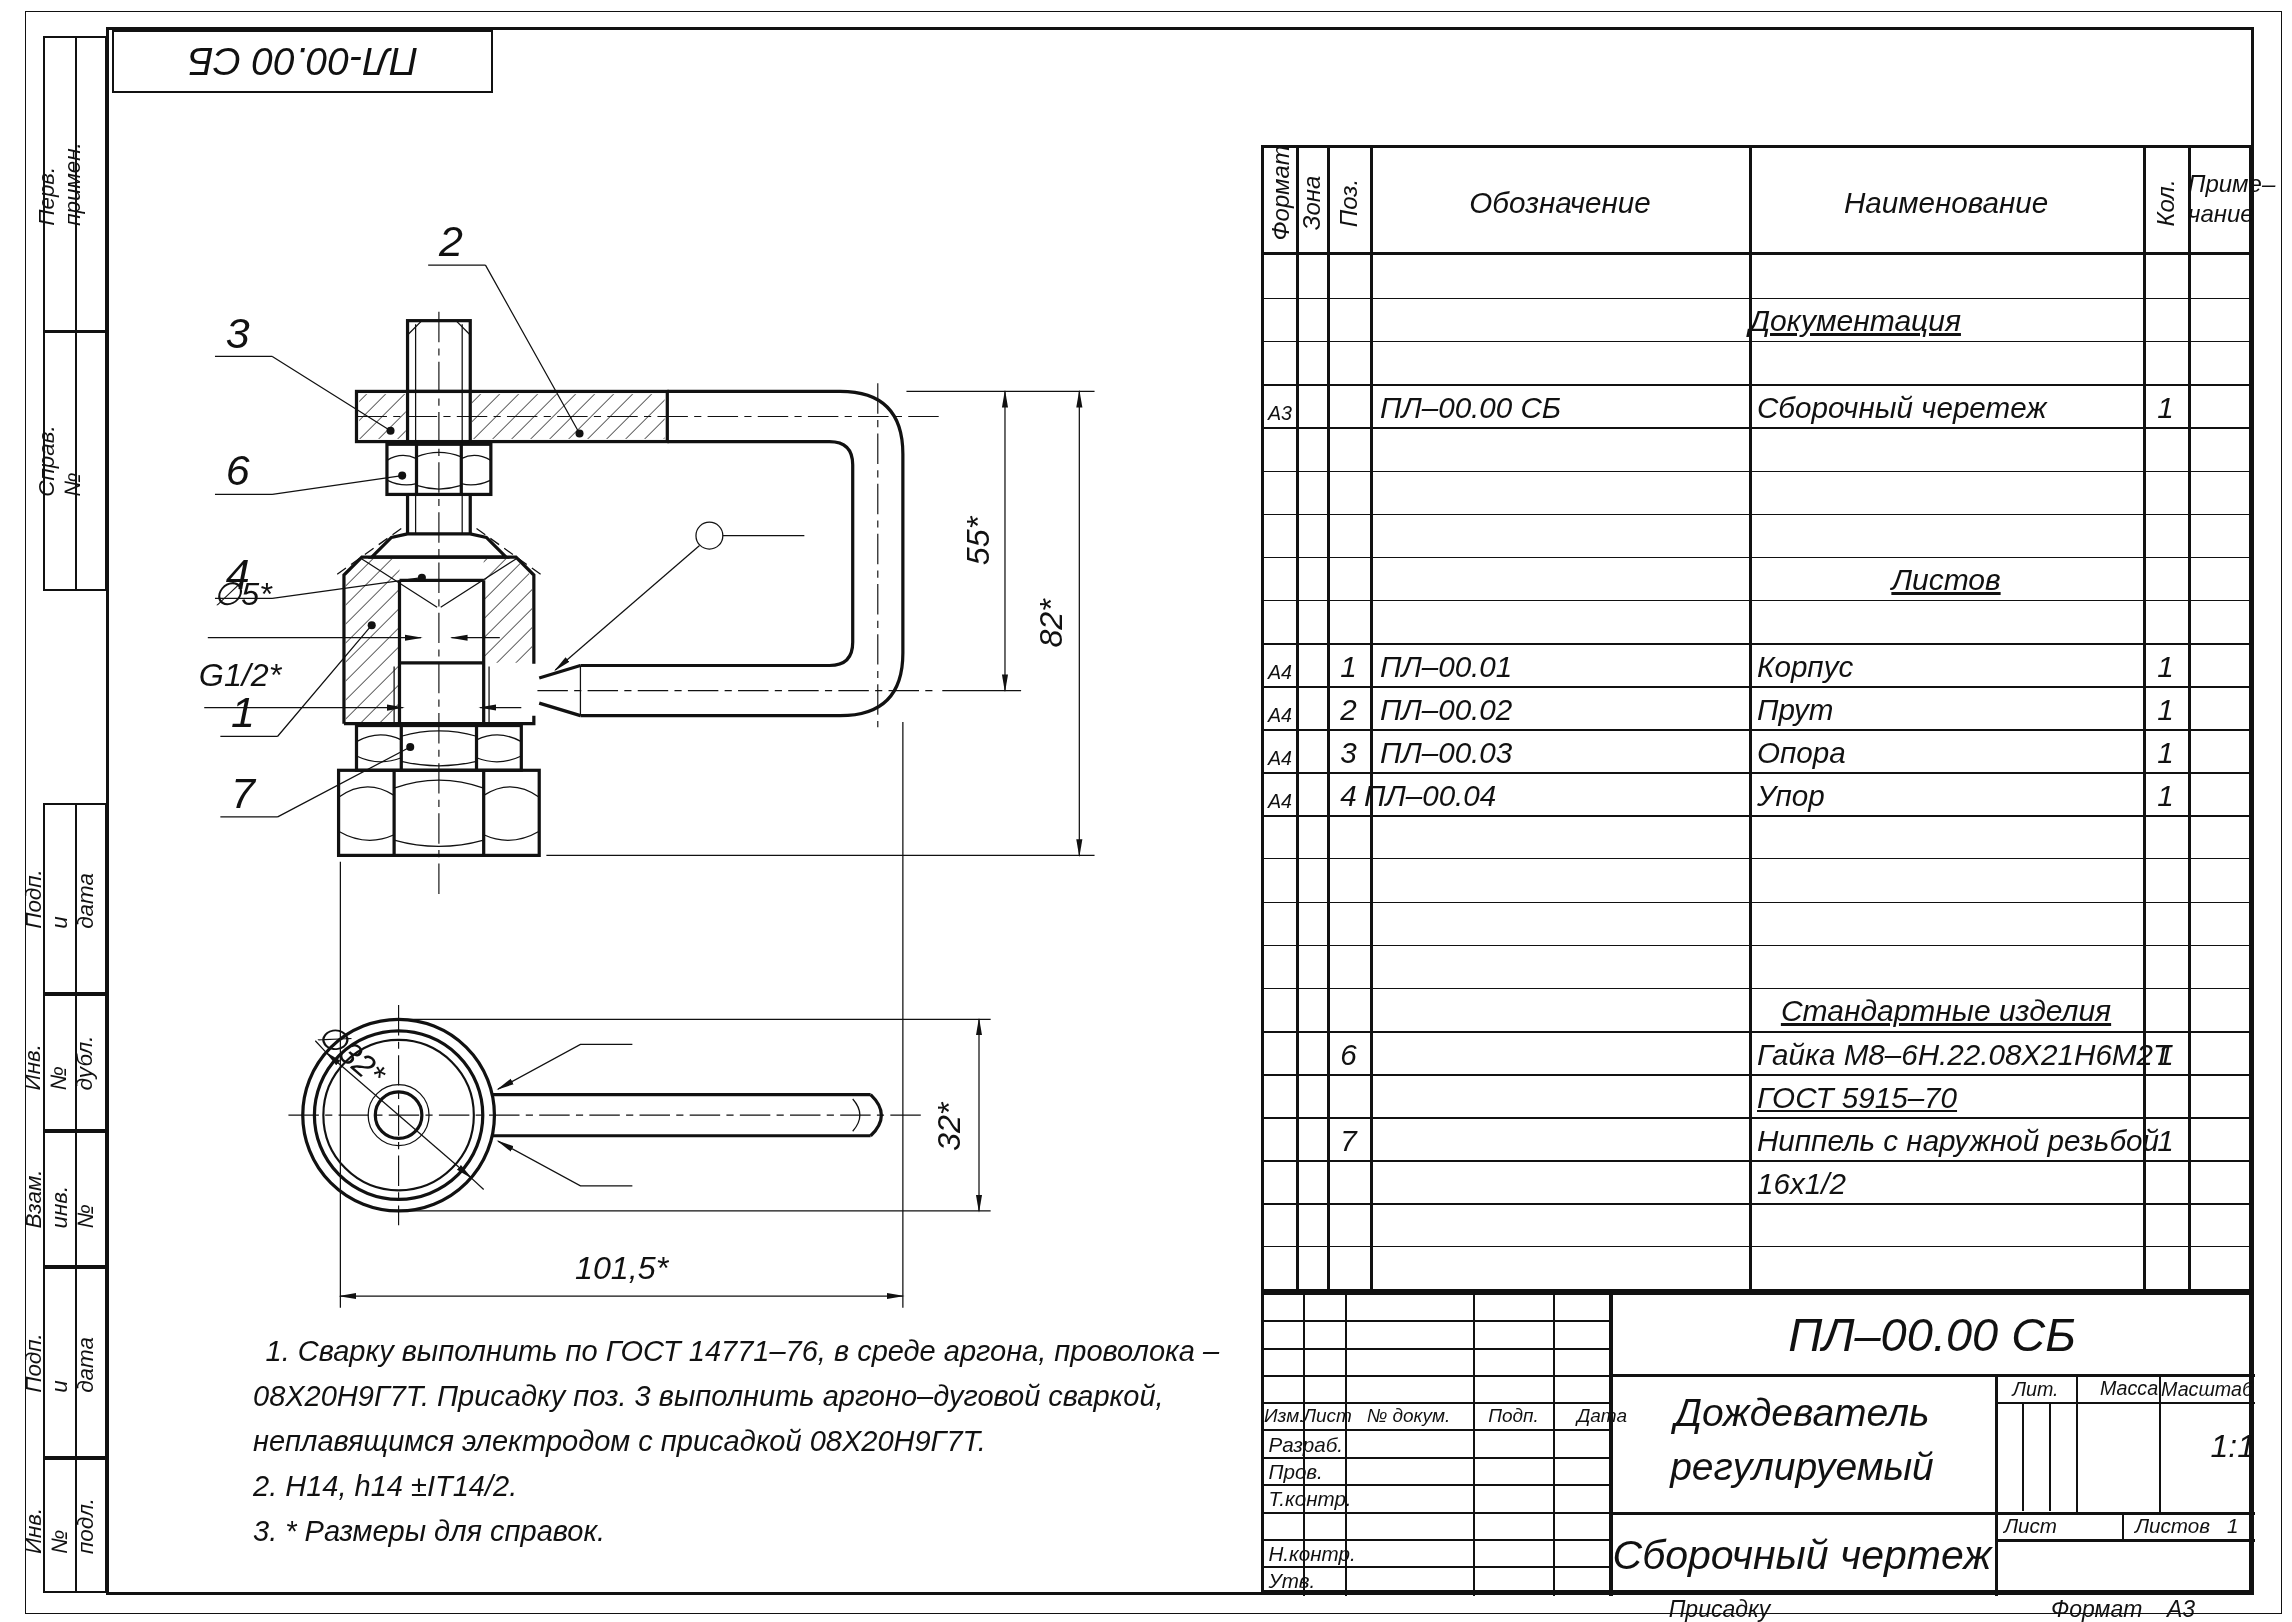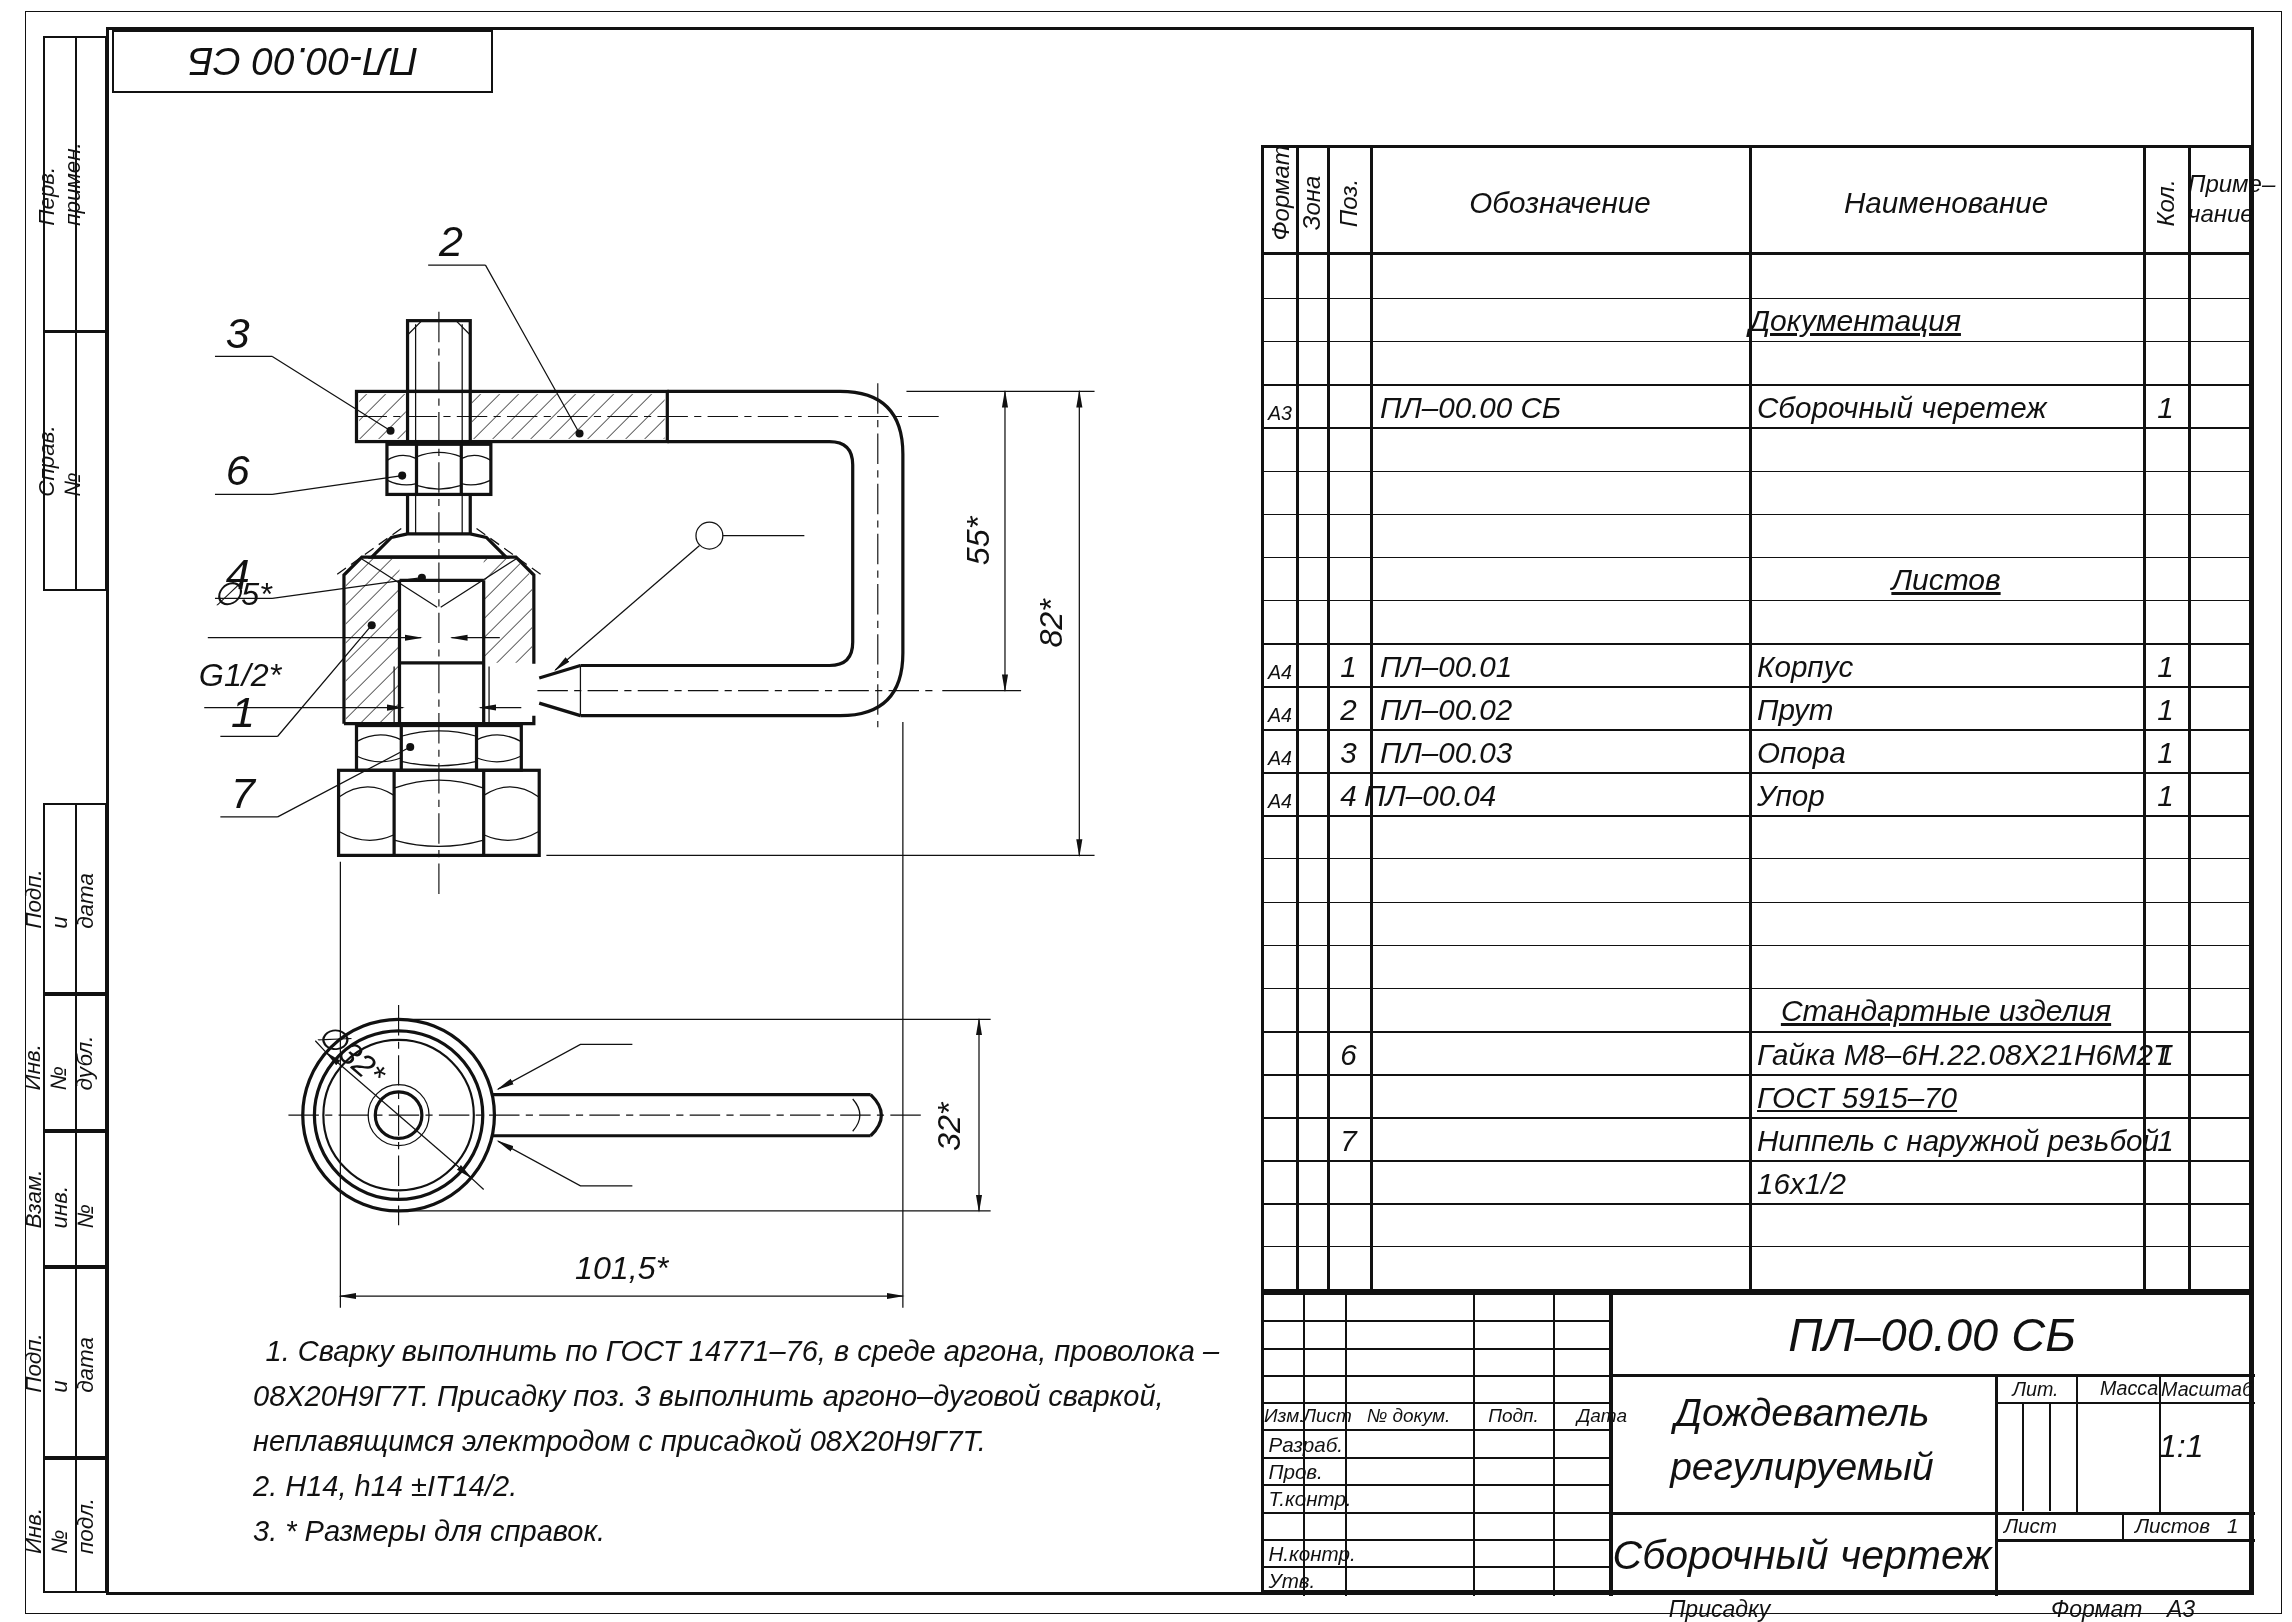--- a/index.html
+++ b/index.html
@@ -373,21 +373,21 @@
     <div class="tb-txt ctr" style="left:345px;top:219px;width:386px;height:82px;font-size:41px;">Сборочный чертеж</div>
 
     <div class="tb-line" style="left:731px;top:107px;width:260px;height:2.2px;"></div>
     <div class="tb-line" style="left:812px;top:79px;width:2.2px;height:138px;"></div>
     <div class="tb-line" style="left:895px;top:79px;width:2.2px;height:138px;"></div>
     <div class="tb-txt" style="left:731px;top:83px;width:81px;text-align:center;font-size:19.7px;">Лит.</div>
     <div class="tb-txt" style="left:812px;top:82px;width:106px;text-align:center;font-size:19.7px;">Масса</div>
     <div class="tb-txt" style="left:895px;top:83px;width:96px;text-align:center;font-size:19.7px;">Масштаб</div>
     <div class="tb-line" style="left:758px;top:109px;width:1.8px;height:107px;"></div>
     <div class="tb-line" style="left:785px;top:109px;width:1.8px;height:107px;"></div>
-    <div class="tb-txt" style="left:895px;top:133px;width:96px;text-align:left;font-size:32px;">1:1</div>
+    <div class="tb-txt" style="left:895px;top:133px;width:96px;text-align:right;font-size:32px;">1:1</div>
 
     <div class="tb-line" style="left:731px;top:217px;width:260px;height:3.1px;"></div>
     <div class="tb-line" style="left:731px;top:244px;width:260px;height:3.1px;"></div>
     <div class="tb-line" style="left:858px;top:217px;width:2.2px;height:28px;"></div>
     <div class="tb-txt" style="left:740px;top:219px;font-size:20.6px;">Лист</div>
     <div class="tb-txt" style="left:871px;top:219px;font-size:20.6px;">Листов</div>
     <div class="tb-txt" style="left:963px;top:219px;font-size:20.6px;">1</div>
   </div>
 
   <div class="tb-txt" style="left:1630px;top:1596px;width:179px;text-align:center;font-size:23px;">Присадку</div>

